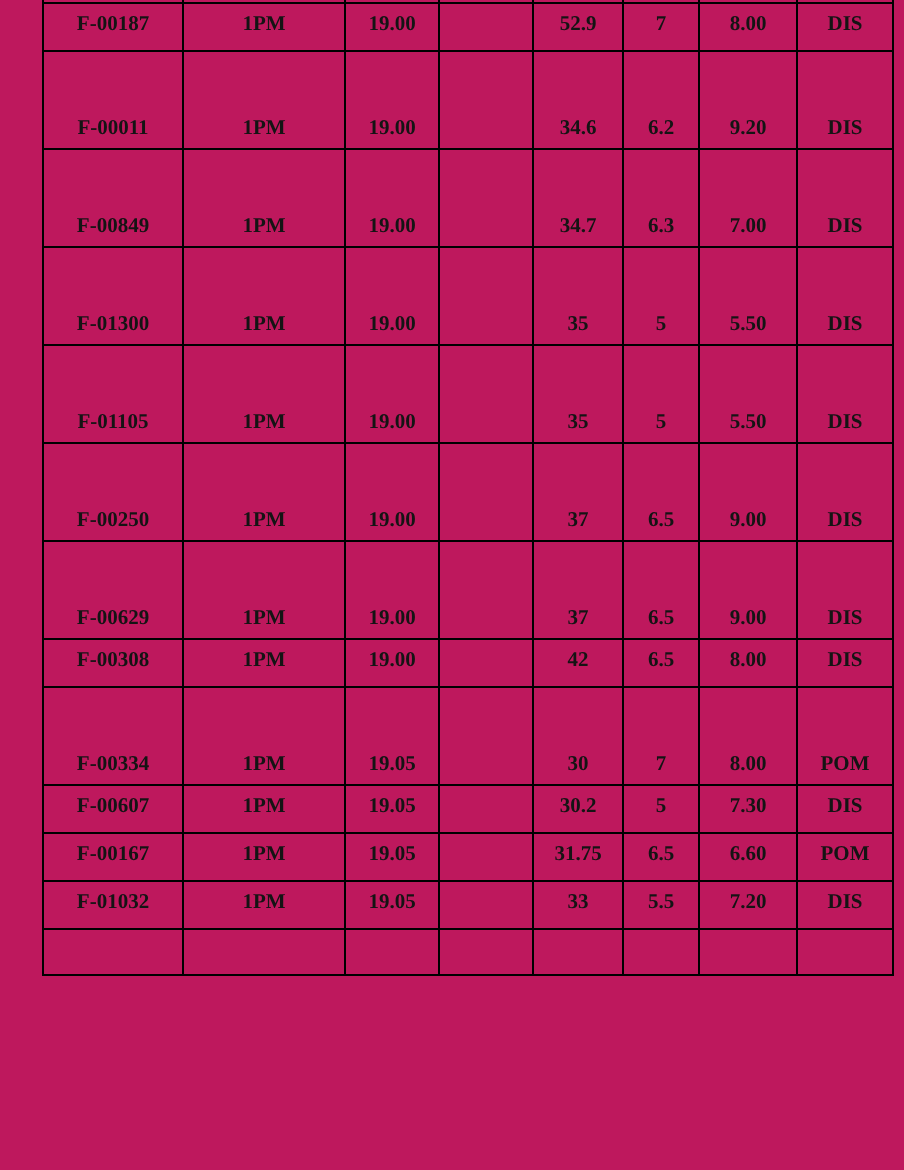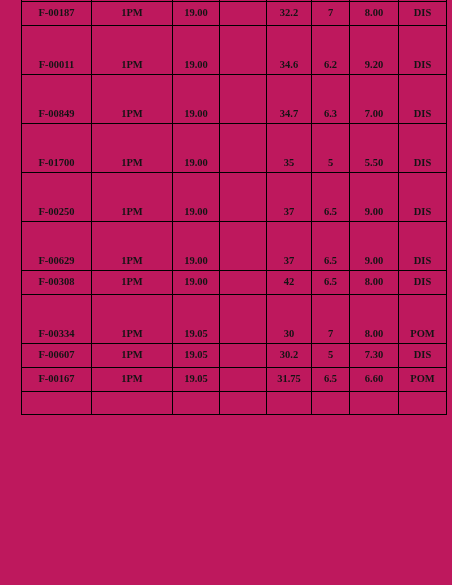--- a/index.html
+++ b/index.html
@@ -92,21 +92,21 @@
             <td class="empty-cell"></td>
             <td class="empty-cell"></td>
             <td class="empty-cell"></td>
             <td class="empty-cell"></td>
           </tr>
           <tr class="r-short">
             <td>F-00187</td>
             <td>1PM</td>
             <td>19.00</td>
             <td class="empty-cell"></td>
-            <td>32.2</td>
+            <td>52.9</td>
             <td>7</td>
             <td>8.00</td>
             <td>DIS</td>
           </tr>
           <tr class="r-tall">
             <td>F-00011</td>
             <td>1PM</td>
             <td>19.00</td>
             <td class="empty-cell"></td>
             <td>34.6</td>
@@ -118,21 +118,31 @@
             <td>F-00849</td>
             <td>1PM</td>
             <td>19.00</td>
             <td class="empty-cell"></td>
             <td>34.7</td>
             <td>6.3</td>
             <td>7.00</td>
             <td>DIS</td>
           </tr>
           <tr class="r-tall">
-            <td>F-01700</td>
+            <td>F-01300</td>
+            <td>1PM</td>
+            <td>19.00</td>
+            <td class="empty-cell"></td>
+            <td>35</td>
+            <td>5</td>
+            <td>5.50</td>
+            <td>DIS</td>
+          </tr>
+          <tr class="r-tall">
+            <td>F-01105</td>
             <td>1PM</td>
             <td>19.00</td>
             <td class="empty-cell"></td>
             <td>35</td>
             <td>5</td>
             <td>5.50</td>
             <td>DIS</td>
           </tr>
           <tr class="r-tall">
             <td>F-00250</td>
@@ -187,20 +197,30 @@
           <tr class="r-short">
             <td>F-00167</td>
             <td>1PM</td>
             <td>19.05</td>
             <td class="empty-cell"></td>
             <td>31.75</td>
             <td>6.5</td>
             <td>6.60</td>
             <td>POM</td>
           </tr>
+          <tr class="r-short">
+            <td>F-01032</td>
+            <td>1PM</td>
+            <td>19.05</td>
+            <td class="empty-cell"></td>
+            <td>33</td>
+            <td>5.5</td>
+            <td>7.20</td>
+            <td>DIS</td>
+          </tr>
           <tr class="r-edge">
             <td class="empty-cell"></td>
             <td class="empty-cell"></td>
             <td class="empty-cell"></td>
             <td class="empty-cell"></td>
             <td class="empty-cell"></td>
             <td class="empty-cell"></td>
             <td class="empty-cell"></td>
             <td class="empty-cell"></td>
           </tr>

